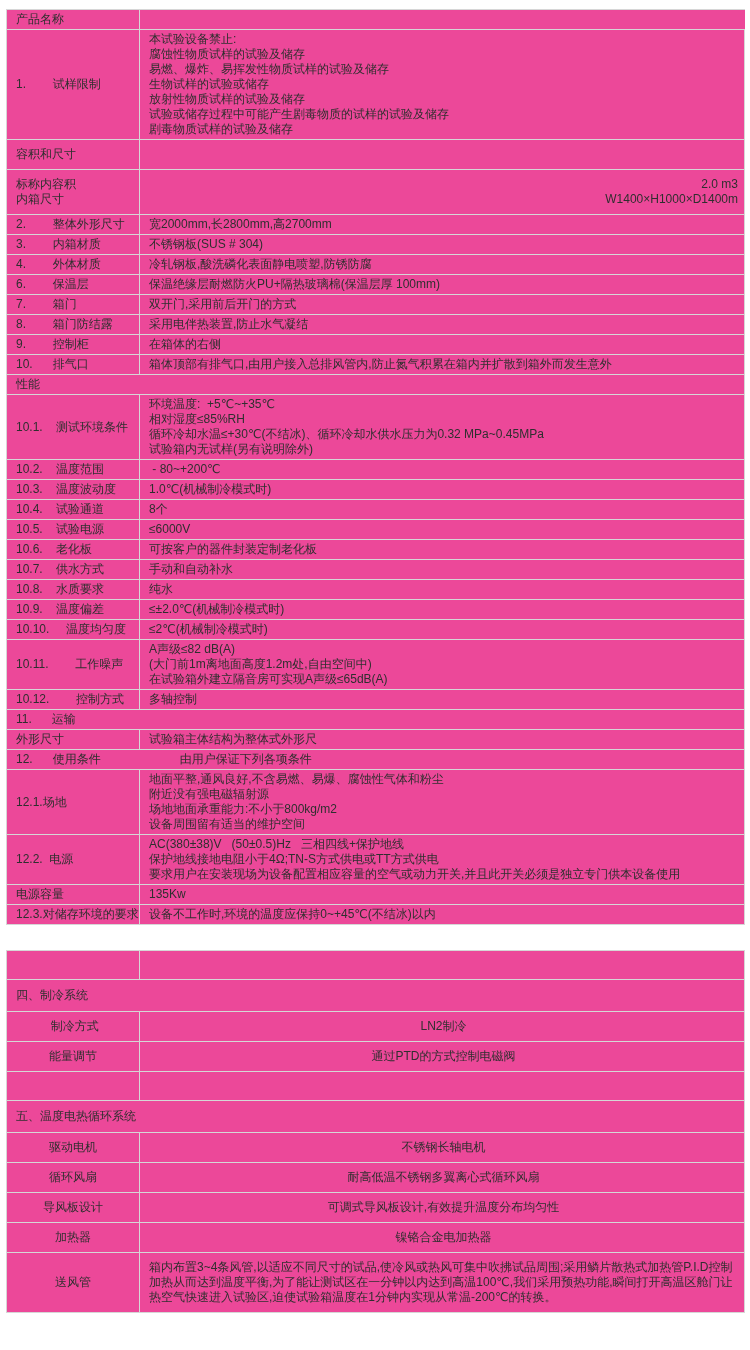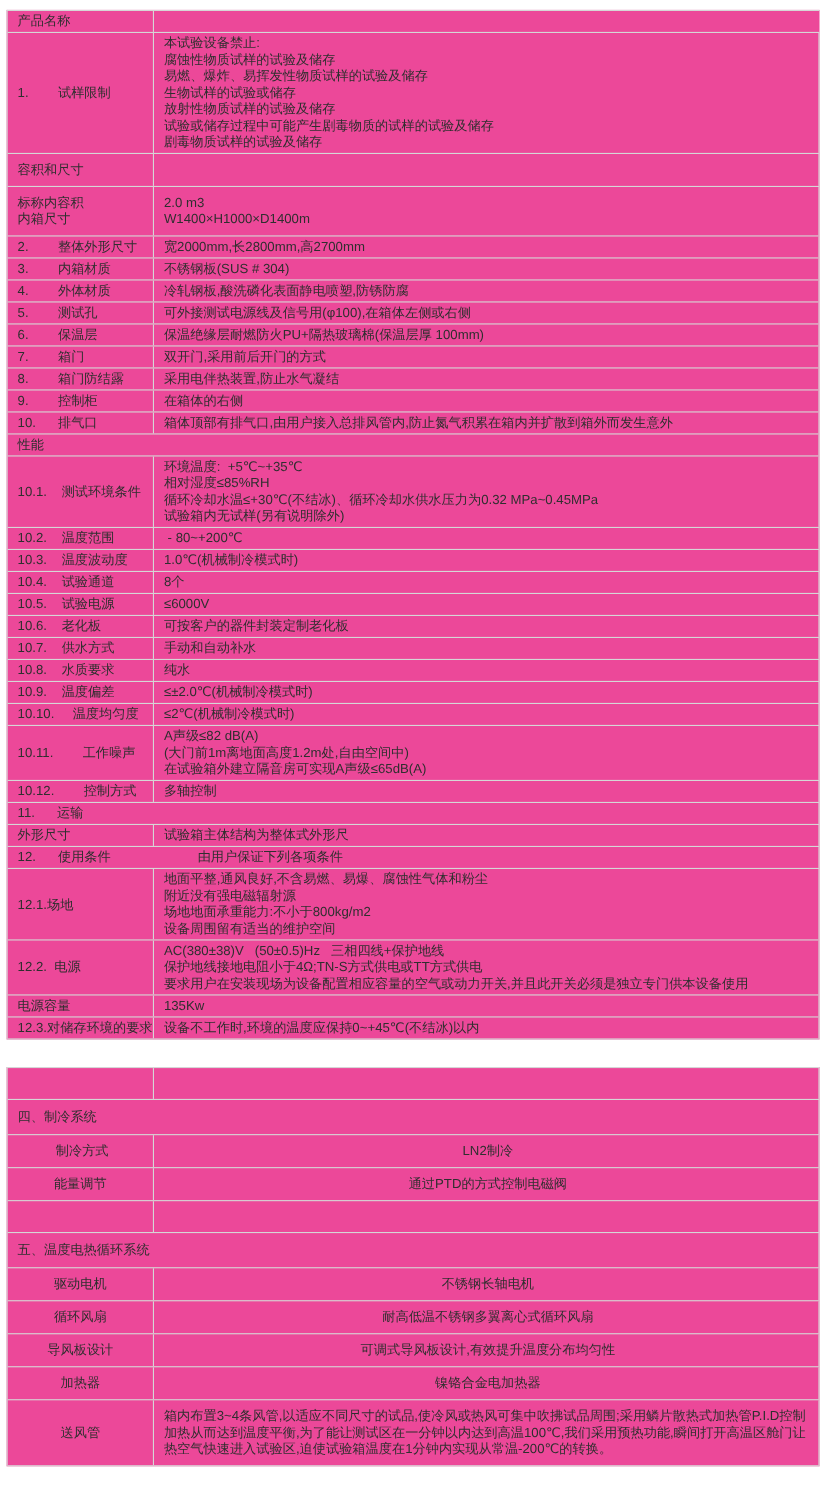--- a/index.html
+++ b/index.html
@@ -26,21 +26,21 @@
     flex:1;display:flex;flex-direction:column;justify-content:center;
     padding:2px 6px 2px 9px;border-right:1px solid #d6d6d6;min-width:0;
   }
   .cellspan{
     flex:1;display:flex;align-items:center;
     padding:2px 9px;border-right:1px solid #d6d6d6;
   }
   .line{line-height:15px;white-space:pre-wrap;word-break:break-all;}
   .c1 .line{white-space:pre;}
   .inline-right{margin-left:79px;}
-  .row.roomy .c1,.row.roomy .c2{padding-top:7px;padding-bottom:7px;}
+  .row.roomy .c1,.row.roomy .c2{padding-top:7px;padding-bottom:7px;text-align:right;}
   .row.empty{min-height:28px;}
   
   .t2 .c1,.t2 .c2{padding-top:7px;padding-bottom:7px;align-items:center;}
   .t2 .cellspan{padding-top:8px;padding-bottom:8px;}
 </style>
 </head>
 <body>
 
 <div class="page">
     <div class="spec-table t1">
@@ -98,28 +98,20 @@
       <div class="row">
         <div class="c1">
           <div class="line">4.        外体材质</div>
         </div>
         <div class="c2">
           <div class="line">冷轧钢板,酸洗磷化表面静电喷塑,防锈防腐</div>
         </div>
       </div>
       <div class="row">
         <div class="c1">
-          <div class="line">5.        测试孔</div>
-        </div>
-        <div class="c2">
-          <div class="line">可外接测试电源线及信号用(φ100),在箱体左侧或右侧</div>
-        </div>
-      </div>
-      <div class="row">
-        <div class="c1">
           <div class="line">6.        保温层</div>
         </div>
         <div class="c2">
           <div class="line">保温绝缘层耐燃防火PU+隔热玻璃棉(保温层厚 100mm)</div>
         </div>
       </div>
       <div class="row">
         <div class="c1">
           <div class="line">7.        箱门</div>
         </div>

